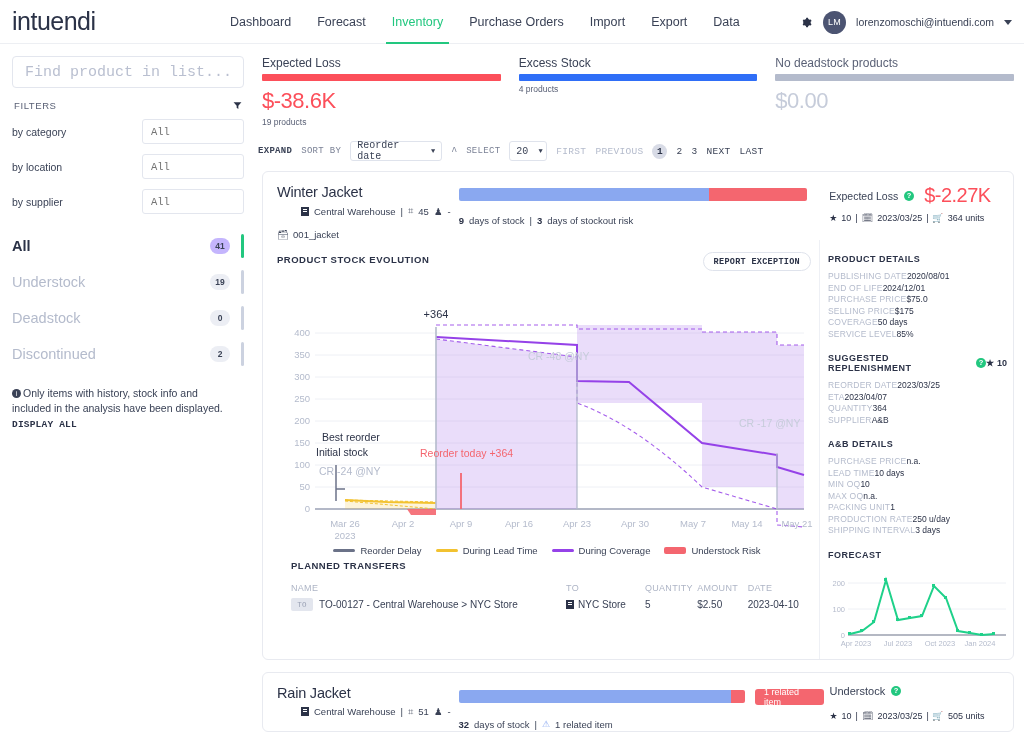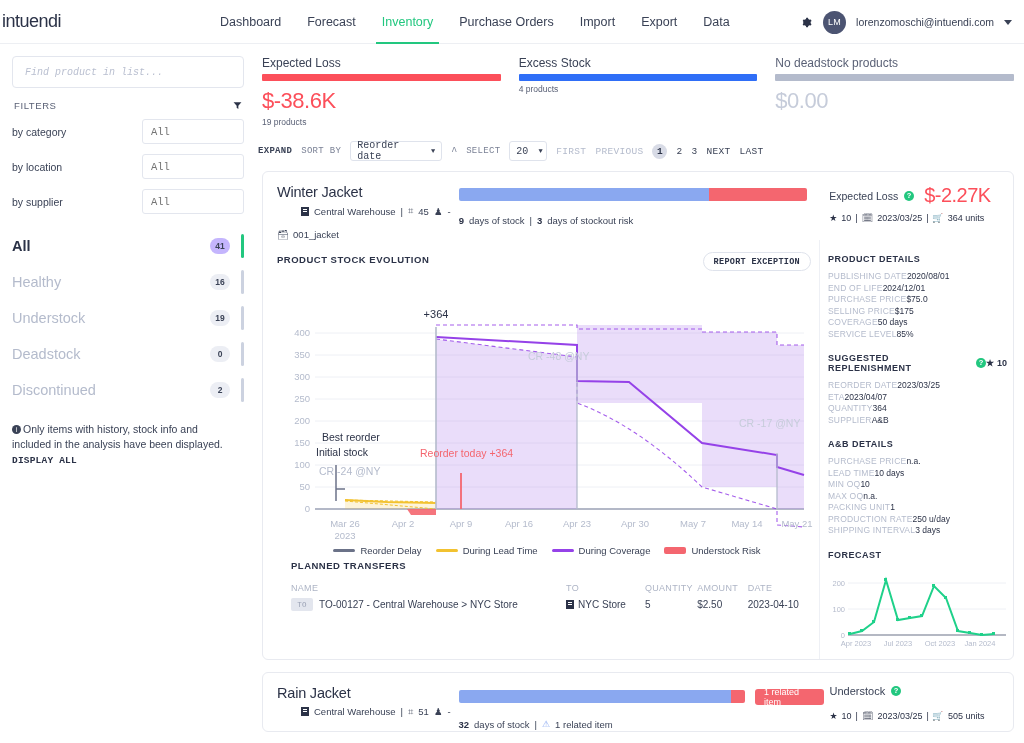--- a/index.html
+++ b/index.html
@@ -12,22 +12,22 @@
   }
 
   
   .topbar {
     height: 44px; width: 1024px;
     display: flex; align-items: center;
     border-bottom: 1px solid #edeff3;
     position: relative;
   }
   .logo {
-    margin-left: 2px; width: 150px;
-    font-size: 18px; letter-spacing: -0.5px;
+    margin-left: 12px; width: 150px;
+    font-size: 25px; letter-spacing: -0.5px;
     color: #2b3247; font-weight: 400;
   }
   .nav {
     display: flex; align-items: center; gap: 26px;
     margin-left: 68px; height: 44px;
   }
   .nav-item {
     font-size: 12.5px; color: #3a4256; cursor: pointer;
     height: 44px; display: flex; align-items: center;
     position: relative; white-space: nowrap;
@@ -55,22 +55,22 @@
   }
 
   
   .page { display: flex; width: 1024px; height: 699px; }
   .sidebar { width: 256px; padding: 12px 12px 0 12px; position: relative; }
   .content { width: 768px; padding: 12px 10px 0 2px; position: relative; }
 
   
   .search-box {
     width: 232px; height: 32px; border: 1px solid #e3e6ee; border-radius: 4px;
-    padding: 8px 12px; font-size: 10px; color: #b9bfd0;
-    font-family: "Liberation Mono", monospace; outline: none; background: #fff; font-style: italic;
+    padding: 8px 12px; font-size: 15px; color: #b9bfd0;
+    font-family: "Liberation Mono", monospace; outline: none; background: #fff;
   }
   .search-box::placeholder { color: #b9bfd0; }
   .filters-head {
     display: flex; align-items: center; justify-content: space-between;
     margin: 12px 2px 8px 2px;
   }
   .filters-title { font-size: 9.5px; letter-spacing: .6px; color: #5a6176; }
   .funnel { width: 9px; height: 9px; display: block; }
   .filter-row {
     display: flex; align-items: center; justify-content: space-between;
@@ -308,25 +308,20 @@
     </div>
     <div class="filter-row">
       <div class="filter-label">by supplier</div>
       <input class="filter-select" placeholder="All" style="">
     </div>
 
     <div class="status-list">
       <div class="status-item sel">
         <div class="status-name">All</div>
         <div class="status-count">41</div>
-        <div class="status-bar"></div>
-      </div>
-      <div class="status-item">
-        <div class="status-name">Healthy</div>
-        <div class="status-count">16</div>
         <div class="status-bar"></div>
       </div>
       <div class="status-item">
         <div class="status-name">Understock</div>
         <div class="status-count">19</div>
         <div class="status-bar"></div>
       </div>
       <div class="status-item">
         <div class="status-name">Deadstock</div>
         <div class="status-count">0</div>

